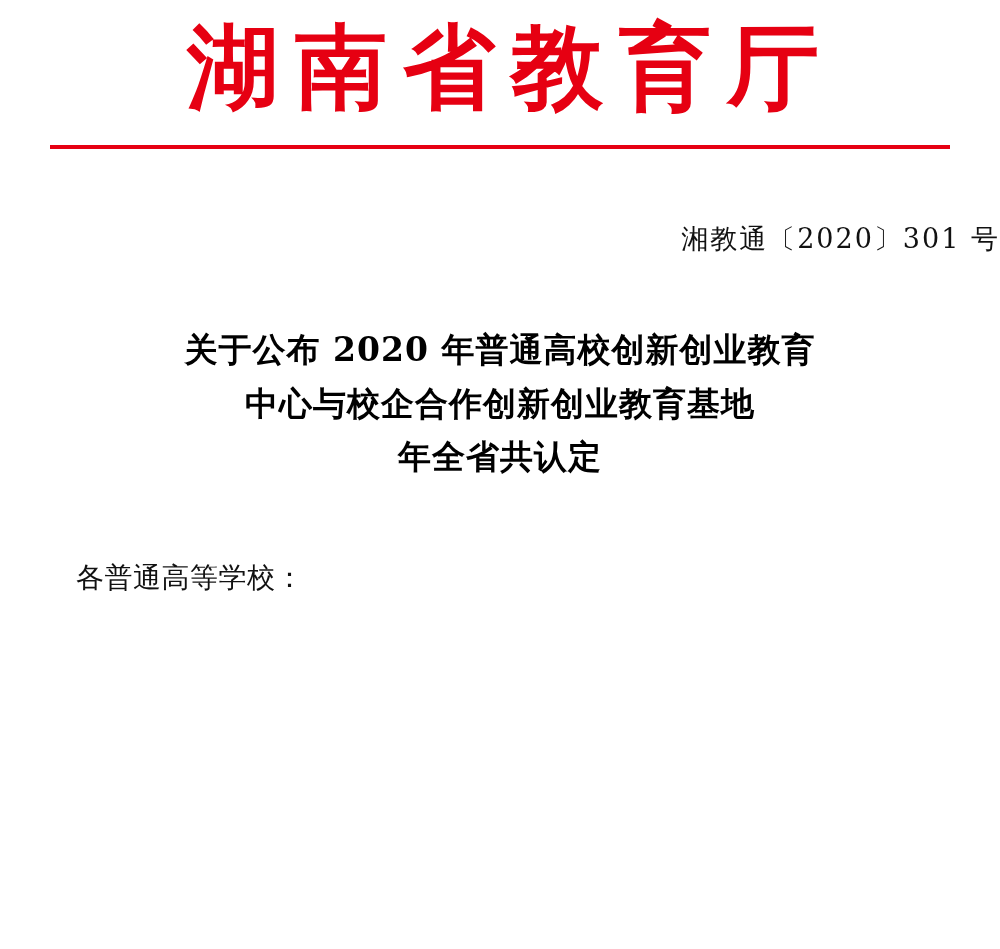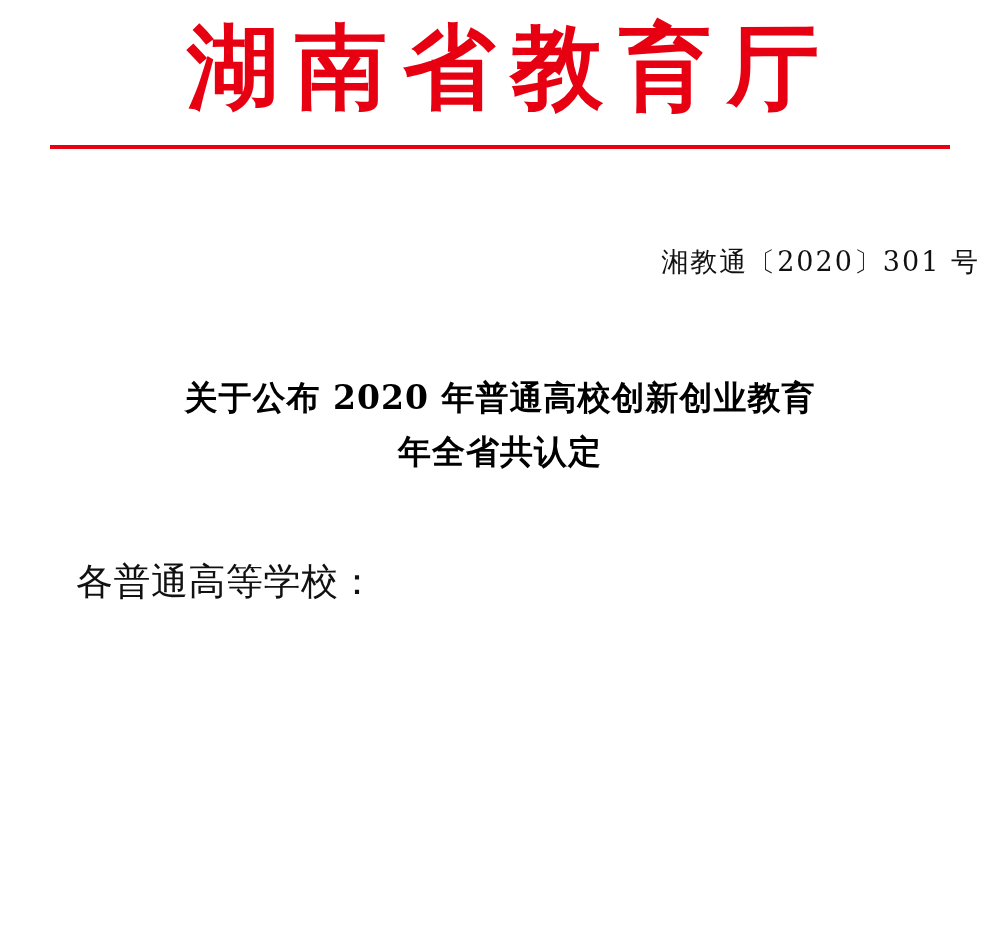--- a/index.html
+++ b/index.html
@@ -42,53 +42,52 @@
   }
   .letterhead-rule {
     margin: 28px auto 0 auto;
     width: 900px;
     height: 4px;
     background: #e60012;
   }
 
   
   .docnum-row {
-    margin-top: 95px;
-    padding-right: 20px;
+    margin-top: 72px;
     text-align: right;
   }
   .docnum {
     font-size: 27px;
     letter-spacing: 2px;
     color: #111111;
     font-family: "DejaVu Serif", "Liberation Serif", serif;
   }
 
   
   .doc-title {
-    margin-top: 91px;
+    margin-top: 66px;
     text-align: center;
     font-family: "DejaVu Serif", "Liberation Serif", serif;
     font-weight: bold;
     font-size: 33px;
     line-height: 1.62;
     letter-spacing: 1px;
     color: #000000;
   }
   .doc-title .line {
     display: block;
     white-space: nowrap;
   }
 
   
   .body-block {
     margin-top: 66px;
     padding: 0 78px 0 76px;
     font-family: "DejaVu Serif", "Liberation Serif", serif;
-    font-size: 37px;
+    font-size: 28px;
     line-height: 2.03;
     color: #111111;
   }
   .salutation {
     margin: 0 0 2px 0;
     letter-spacing: 0.5px;
   }
   .para {
     margin: 0;
     text-align: justify;
@@ -106,20 +105,21 @@
     <div class="letterhead-title">湖南省教育厅</div>
     <div class="letterhead-rule"></div>
   </div>
 
   <div class="docnum-row">
     <span class="docnum">湘教通〔2020〕301 号</span>
   </div>
 
   <div class="doc-title">
     <span class="line">关于公布 2020 年普通高校创新创业教育</span>
+    <span class="line">中心与校企合作创新创业教育基地</span>
     <span class="line">年全省共认定</span>
   </div>
 
   <div class="body-block">
     <p class="salutation">各普通高等学校：</p>
   </div>
 
 </div>
 
 </body></html>

